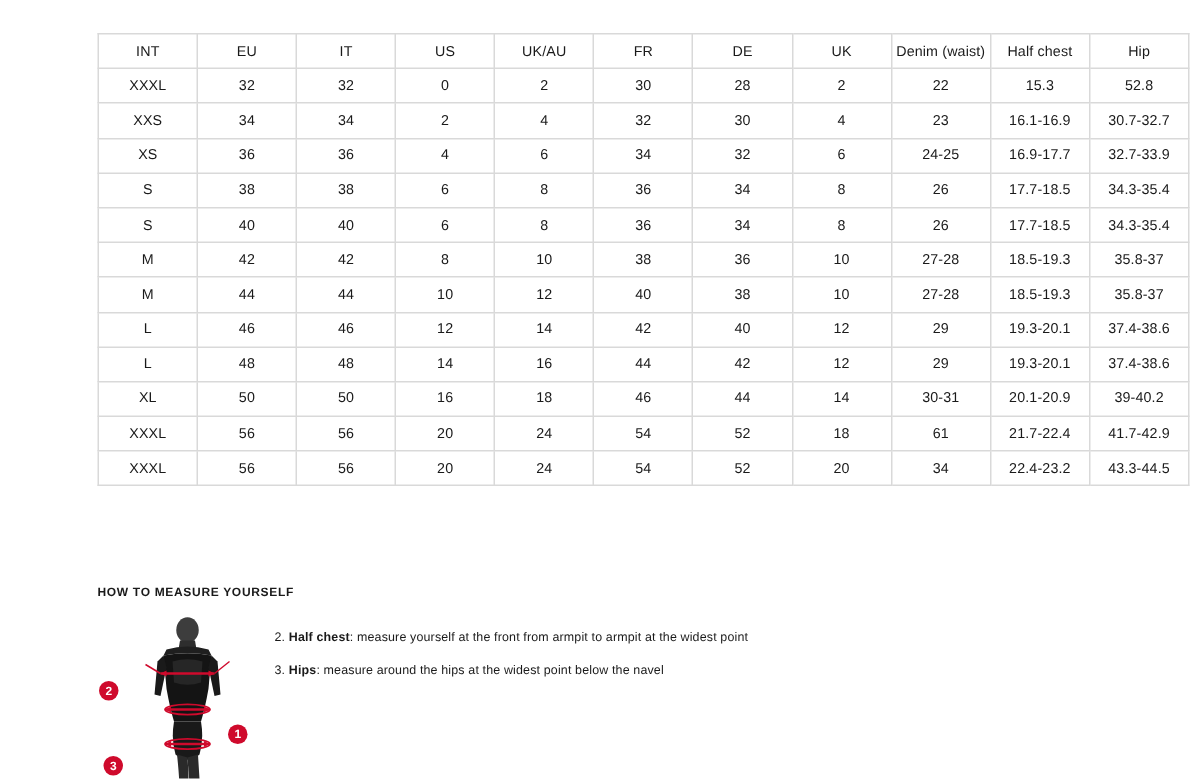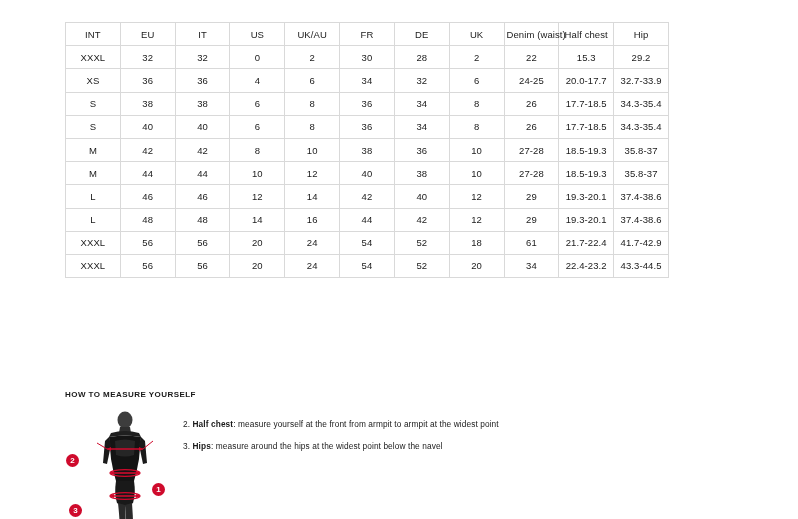--- a/index.html
+++ b/index.html
@@ -23,21 +23,21 @@
 
   
   .size-table-wrap {
     position: absolute;
     left: 65px;
     top: 22px;
     width: 668px;
   }
   table.size-table {
     border-collapse: collapse;
-    width: 604px;
+    width: 728px;
     table-layout: fixed;
   }
   table.size-table th,
   table.size-table td {
     border: 1px solid #d9d9d9;
     height: 22.2px;
     text-align: center;
     vertical-align: middle;
     font-size: 9.5px;
     font-weight: normal;
@@ -141,33 +141,46 @@
           <td>XXXL</td>
           <td>32</td>
           <td>32</td>
           <td>0</td>
           <td>2</td>
           <td>30</td>
           <td>28</td>
           <td>2</td>
           <td>22</td>
           <td>15.3</td>
-          <td>29.2</td>
+          <td>52.8</td>
+        </tr>
+        <tr>
+          <td>XXS</td>
+          <td>34</td>
+          <td>34</td>
+          <td>2</td>
+          <td>4</td>
+          <td>32</td>
+          <td>30</td>
+          <td>4</td>
+          <td>23</td>
+          <td>16.1-16.9</td>
+          <td>30.7-32.7</td>
         </tr>
         <tr>
           <td>XS</td>
           <td>36</td>
           <td>36</td>
           <td>4</td>
           <td>6</td>
           <td>34</td>
           <td>32</td>
           <td>6</td>
           <td>24-25</td>
-          <td>20.0-17.7</td>
+          <td>16.9-17.7</td>
           <td>32.7-33.9</td>
         </tr>
         <tr>
           <td>S</td>
           <td>38</td>
           <td>38</td>
           <td>6</td>
           <td>8</td>
           <td>36</td>
           <td>34</td>
@@ -235,20 +248,33 @@
           <td>14</td>
           <td>16</td>
           <td>44</td>
           <td>42</td>
           <td>12</td>
           <td>29</td>
           <td>19.3-20.1</td>
           <td>37.4-38.6</td>
         </tr>
         <tr>
+          <td>XL</td>
+          <td>50</td>
+          <td>50</td>
+          <td>16</td>
+          <td>18</td>
+          <td>46</td>
+          <td>44</td>
+          <td>14</td>
+          <td>30-31</td>
+          <td>20.1-20.9</td>
+          <td>39-40.2</td>
+        </tr>
+        <tr>
           <td>XXXL</td>
           <td>56</td>
           <td>56</td>
           <td>20</td>
           <td>24</td>
           <td>54</td>
           <td>52</td>
           <td>18</td>
           <td>61</td>
           <td>21.7-22.4</td>

